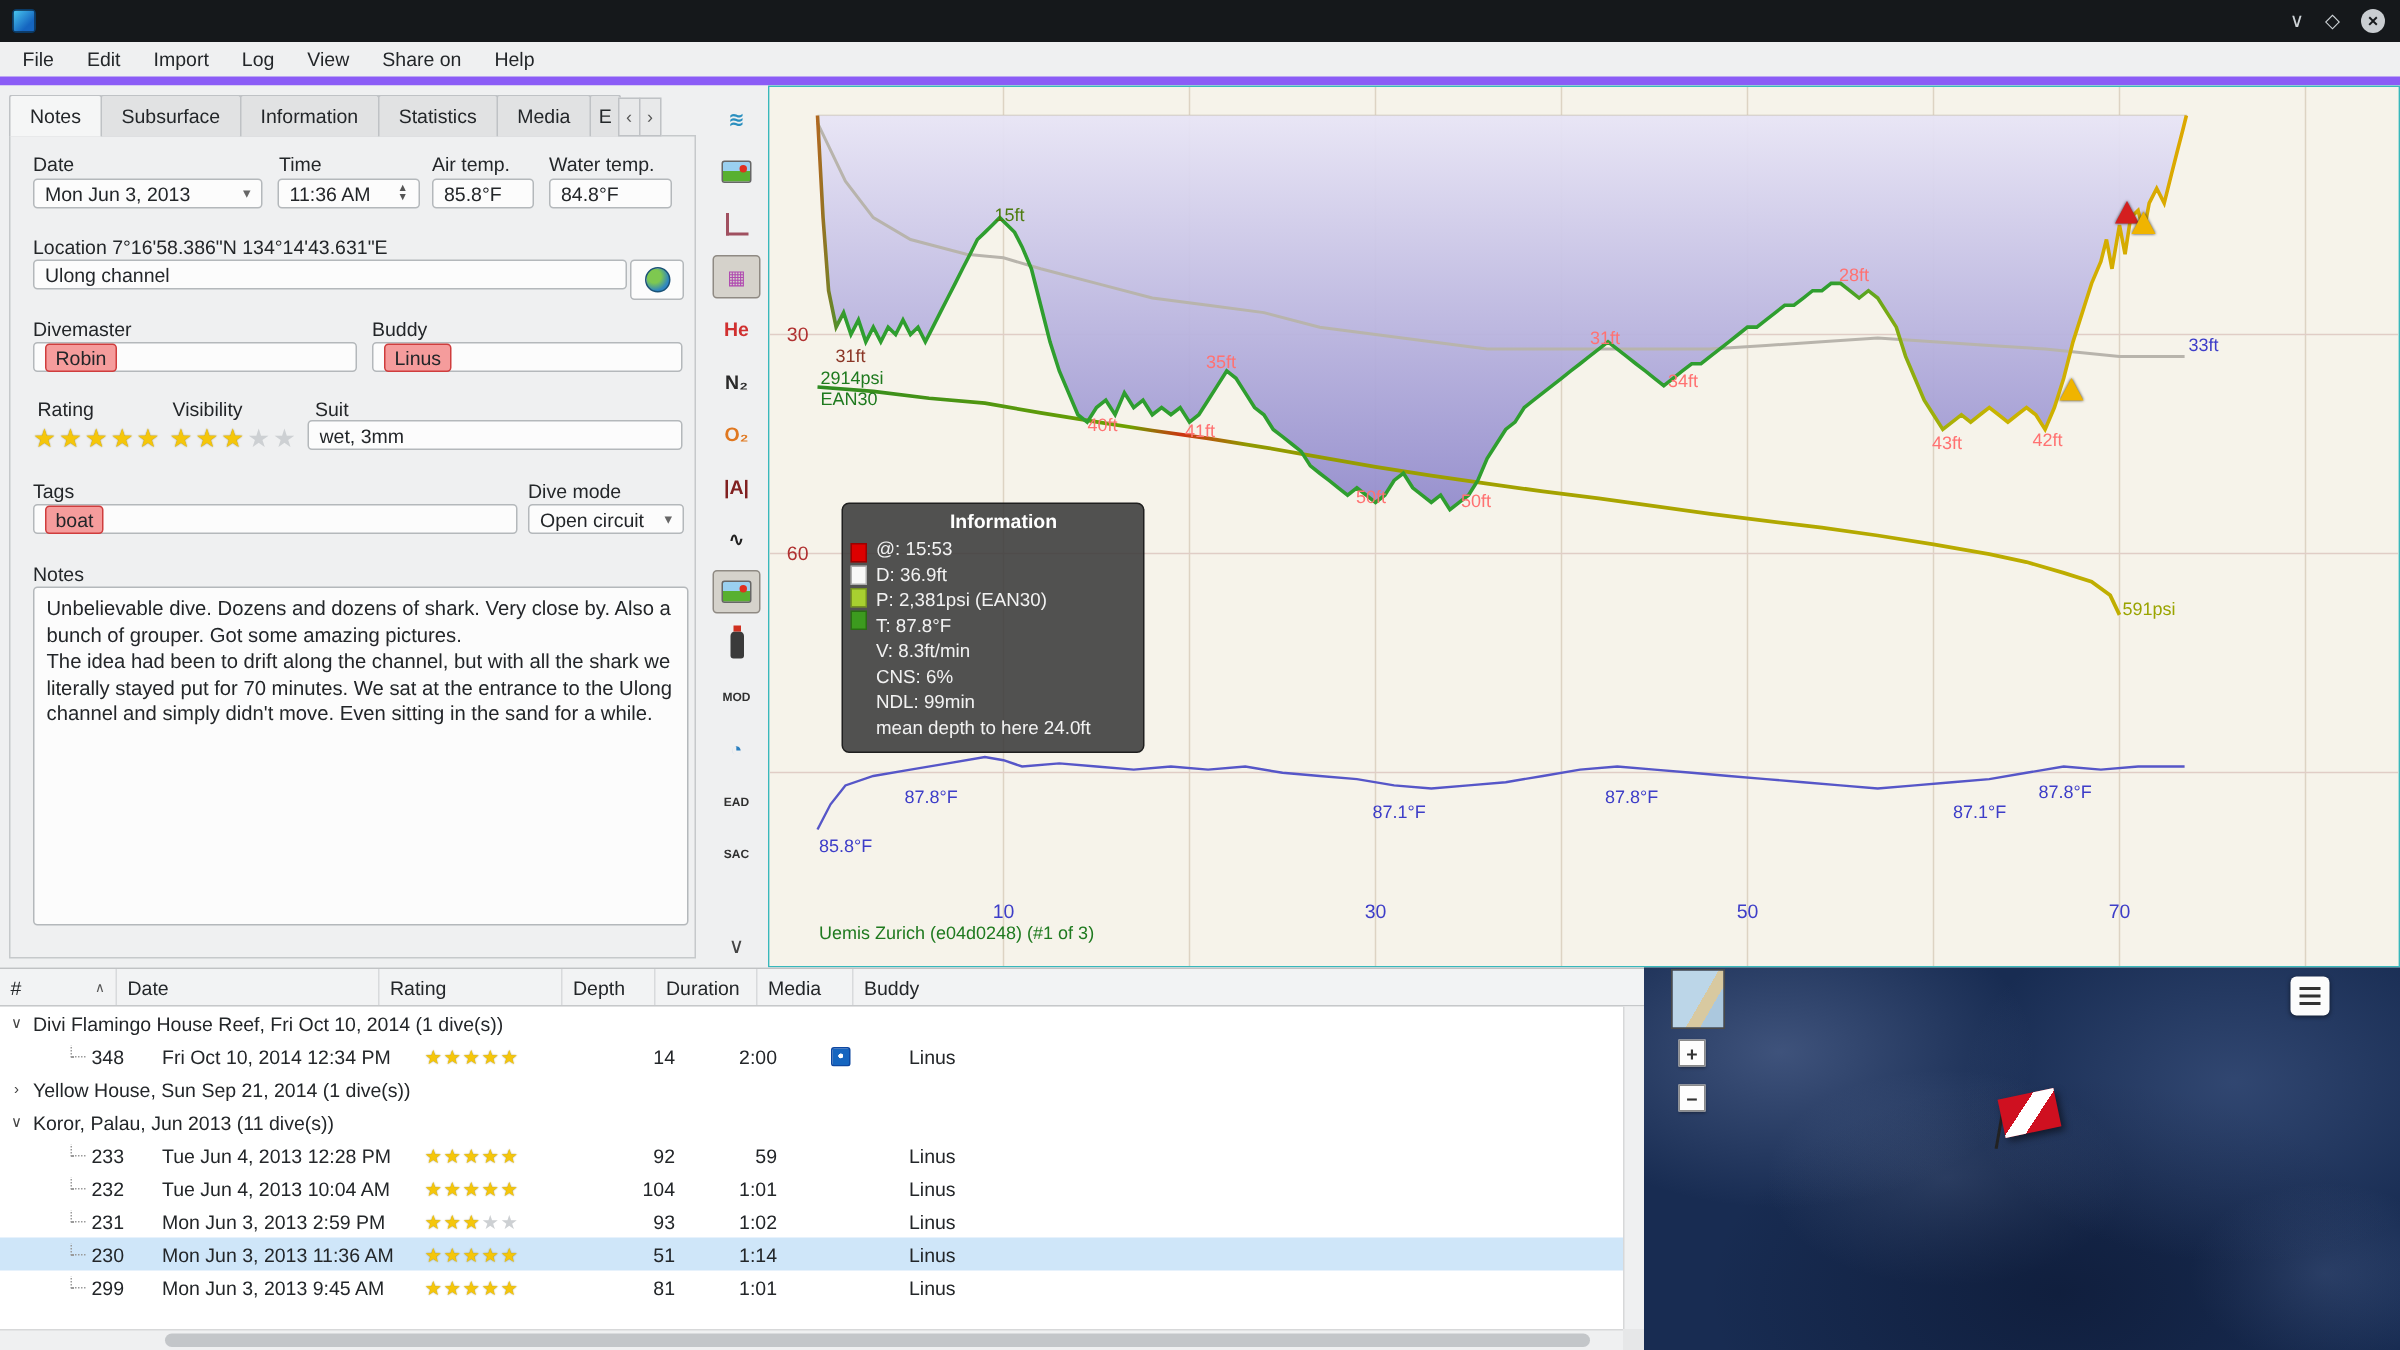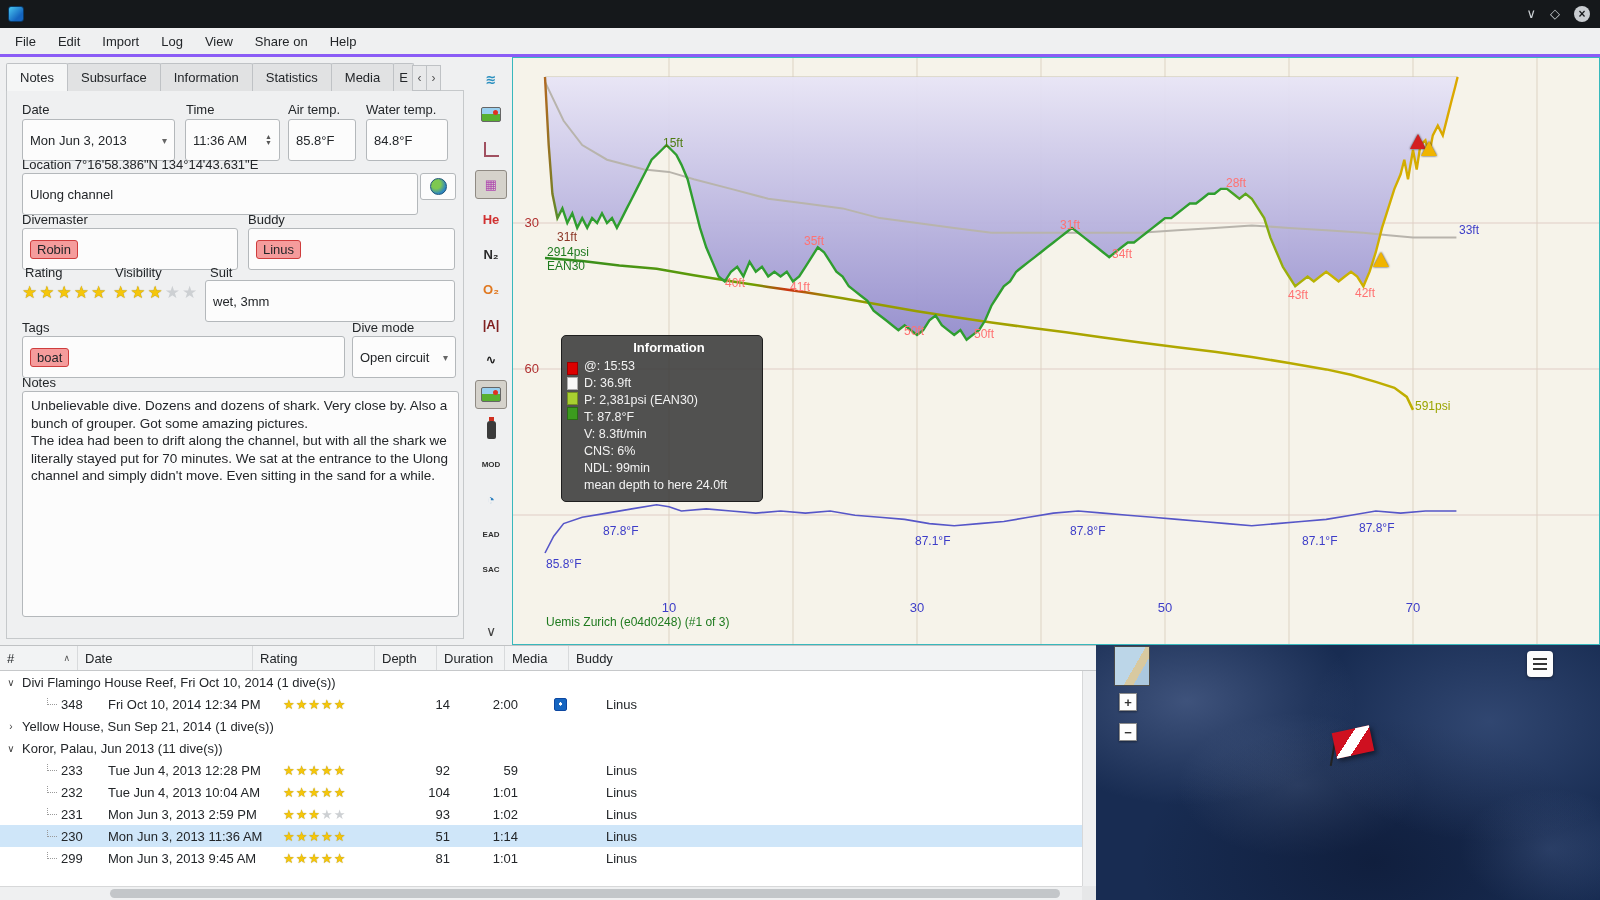--- a/index.html
+++ b/index.html
@@ -12,39 +12,39 @@
   .app-icon{width:16px;height:16px;margin-left:8px;border-radius:3px;
     background:linear-gradient(135deg,#49c7f0 0%,#1565c0 70%);border:1px solid #0a3a66;}
   .tb-title{position:absolute;left:0;right:0;text-align:center;font-size:13px;pointer-events:none;}
   .tb-controls{margin-left:auto;display:flex;gap:14px;margin-right:10px;z-index:2;align-items:center;}
   .tb-glyph{font-size:13px;color:#cfd4d8;line-height:16px;}
   .close-btn{width:16px;height:16px;border-radius:50%;background:#c9cdd1;color:#15181b;
     display:flex;align-items:center;justify-content:center;font-size:12px;font-weight:bold;}
 
   
   .menubar{position:absolute;left:0;top:28px;width:1600px;height:29px;background:#eff0f1;
-    border-bottom:3px solid #8b5cf6;display:flex;align-items:center;padding-left:4px;}
+    border-bottom:6px solid #8b5cf6;display:flex;align-items:center;padding-left:4px;}
   .menu-item{padding:4px 11px;font-size:13px;}
 
   
   .main{position:absolute;left:0;top:57px;width:1600px;height:588px;background:#eff0f1;}
 
   
   .form-panel{position:absolute;left:0;top:0;width:470px;height:588px;}
   .tabbar{position:absolute;left:6px;top:4px;height:30px;display:flex;align-items:flex-end;}
   .tab{padding:6px 13px;font-size:13px;background:#e1e2e3;border:1px solid #bfc2c5;border-bottom:none;
     border-radius:2px 2px 0 0;margin-right:-1px;white-space:nowrap;}
   .tab.active{background:#f5f6f6;position:relative;z-index:1;}
   .tab.cut{max-width:22px;overflow:hidden;padding:6px 5px;}
   .tabnav-btn{width:15px;height:26px;border:1px solid #bfc2c5;background:#e8e9ea;display:flex;
     align-items:center;justify-content:center;font-size:12px;color:#555;margin-left:-1px;}
   .tab-pane{position:absolute;left:6px;right:6px;top:33px;bottom:6px;border:1px solid #c6c9cb;background:#eff0f1;}
 
   .flabel{position:absolute;font-size:13px;white-space:nowrap;}
-  .field,.ifield{position:absolute;height:42px;background:#fcfcfc;border:1px solid #b4b8bb;border-radius:3px;
+  .field,.ifield{position:absolute;height:20px;background:#fcfcfc;border:1px solid #b4b8bb;border-radius:3px;
     font-size:13px;color:#232629;font-family:inherit;}
   .ifield{padding:0 7px;}
   .field{display:flex;align-items:center;padding:0 7px;}
   .combo .arrow{margin-left:auto;color:#666;font-size:10px;}
   .spin-arrows{margin-left:auto;display:flex;flex-direction:column;line-height:6px;color:#555;font-size:7px;}
   .chip{background:#f59c9c;border:1px solid #cf3d3d;border-radius:3px;padding:1px 6px;font-size:13px;}
   .globe-btn{position:absolute;width:36px;height:27px;border:1px solid #b4b8bb;border-radius:3px;background:#fcfcfc;
     display:flex;align-items:center;justify-content:center;}
   .globe{width:17px;height:17px;border-radius:50%;background:radial-gradient(circle at 35% 35%,#7ec850 0 32%,#2e86c1 70%);
     border:1px solid #1a5276;}

